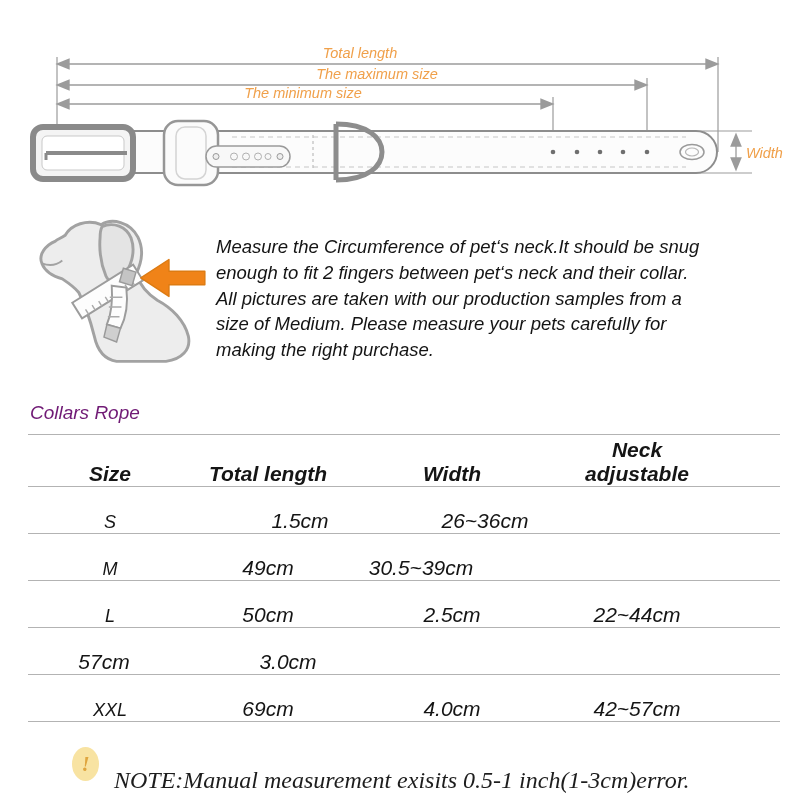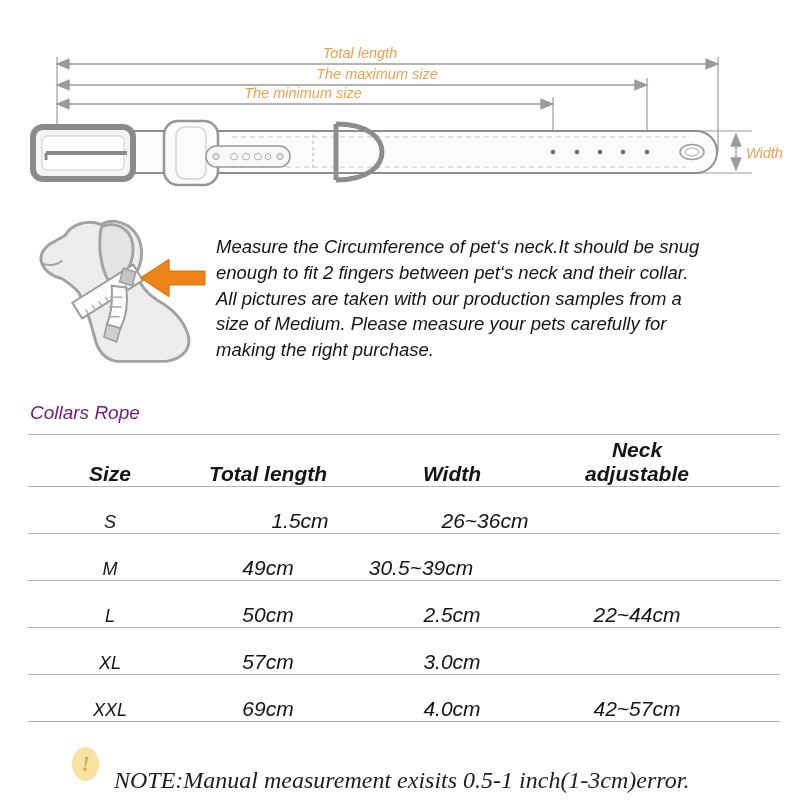--- a/index.html
+++ b/index.html
@@ -203,21 +203,20 @@
       <div class="cell c1">49cm</div>
       <div class="cell c3">30.5~39cm</div>
     </div>
     <div class="trow">
       <div class="cell c0">L</div>
       <div class="cell c1">50cm</div>
       <div class="cell c2">2.5cm</div>
       <div class="cell c3">22~44cm</div>
     </div>
     <div class="trow">
-      <div class="cell c0">XL</div>
       <div class="cell c1">57cm</div>
       <div class="cell c2">3.0cm</div>
     </div>
     <div class="trow">
       <div class="cell c0">XXL</div>
       <div class="cell c1">69cm</div>
       <div class="cell c2">4.0cm</div>
       <div class="cell c3">42~57cm</div>
     </div>
   </div>

